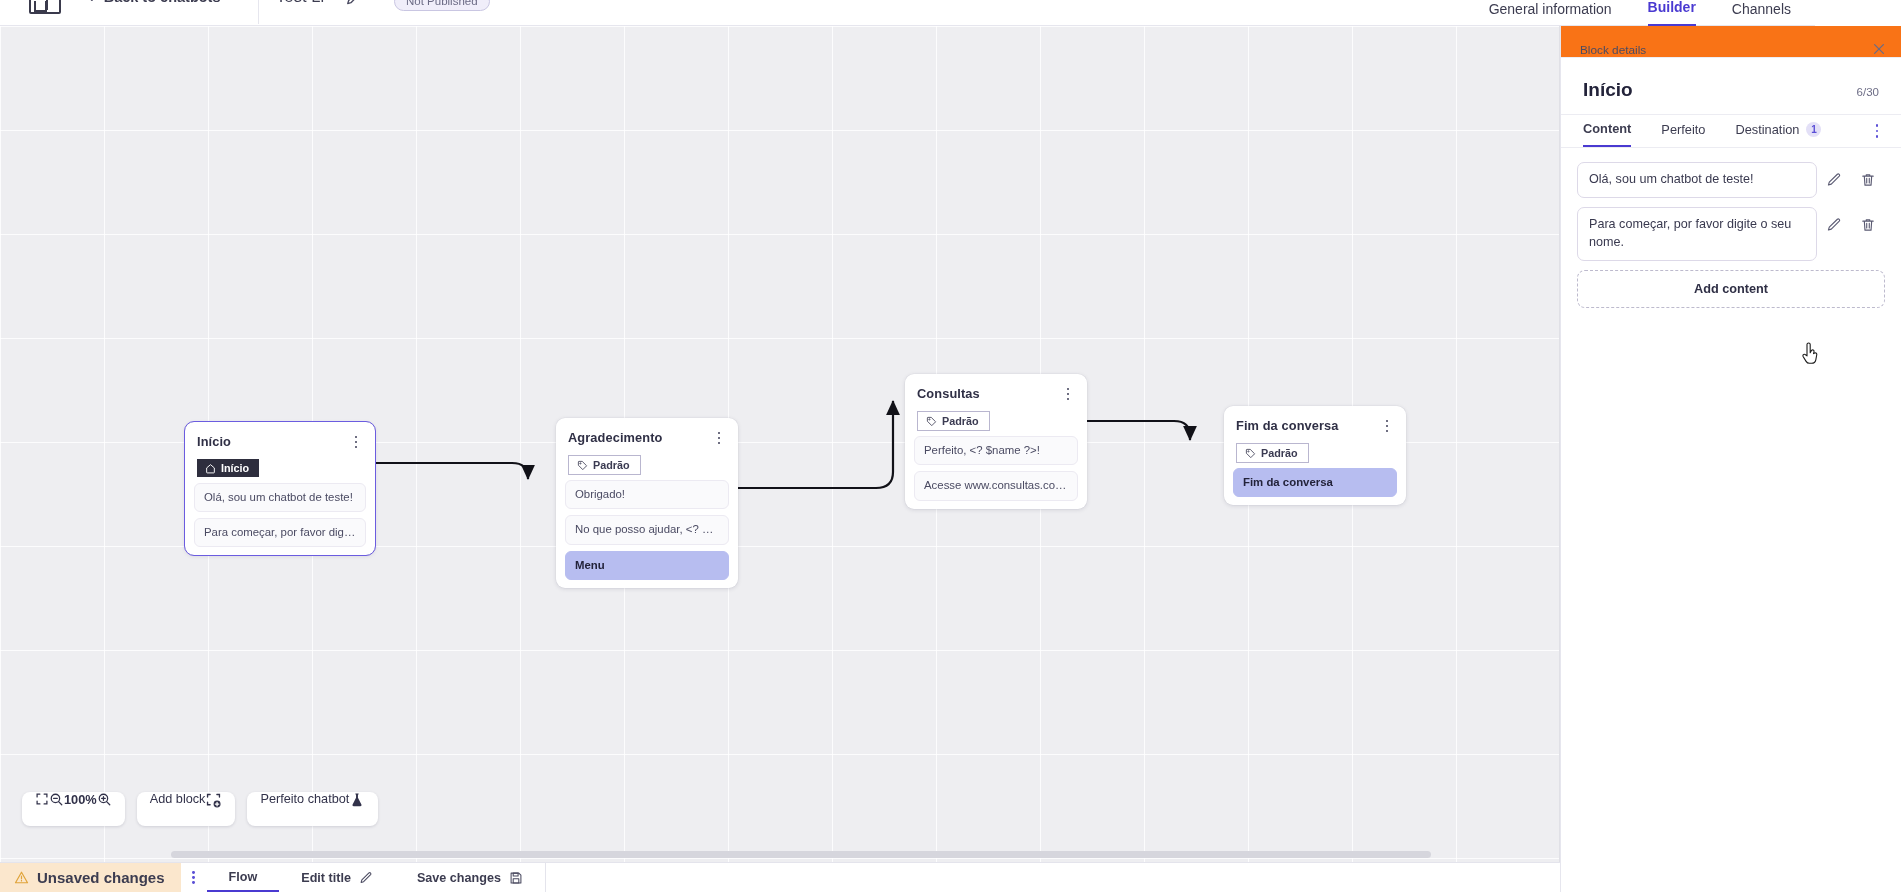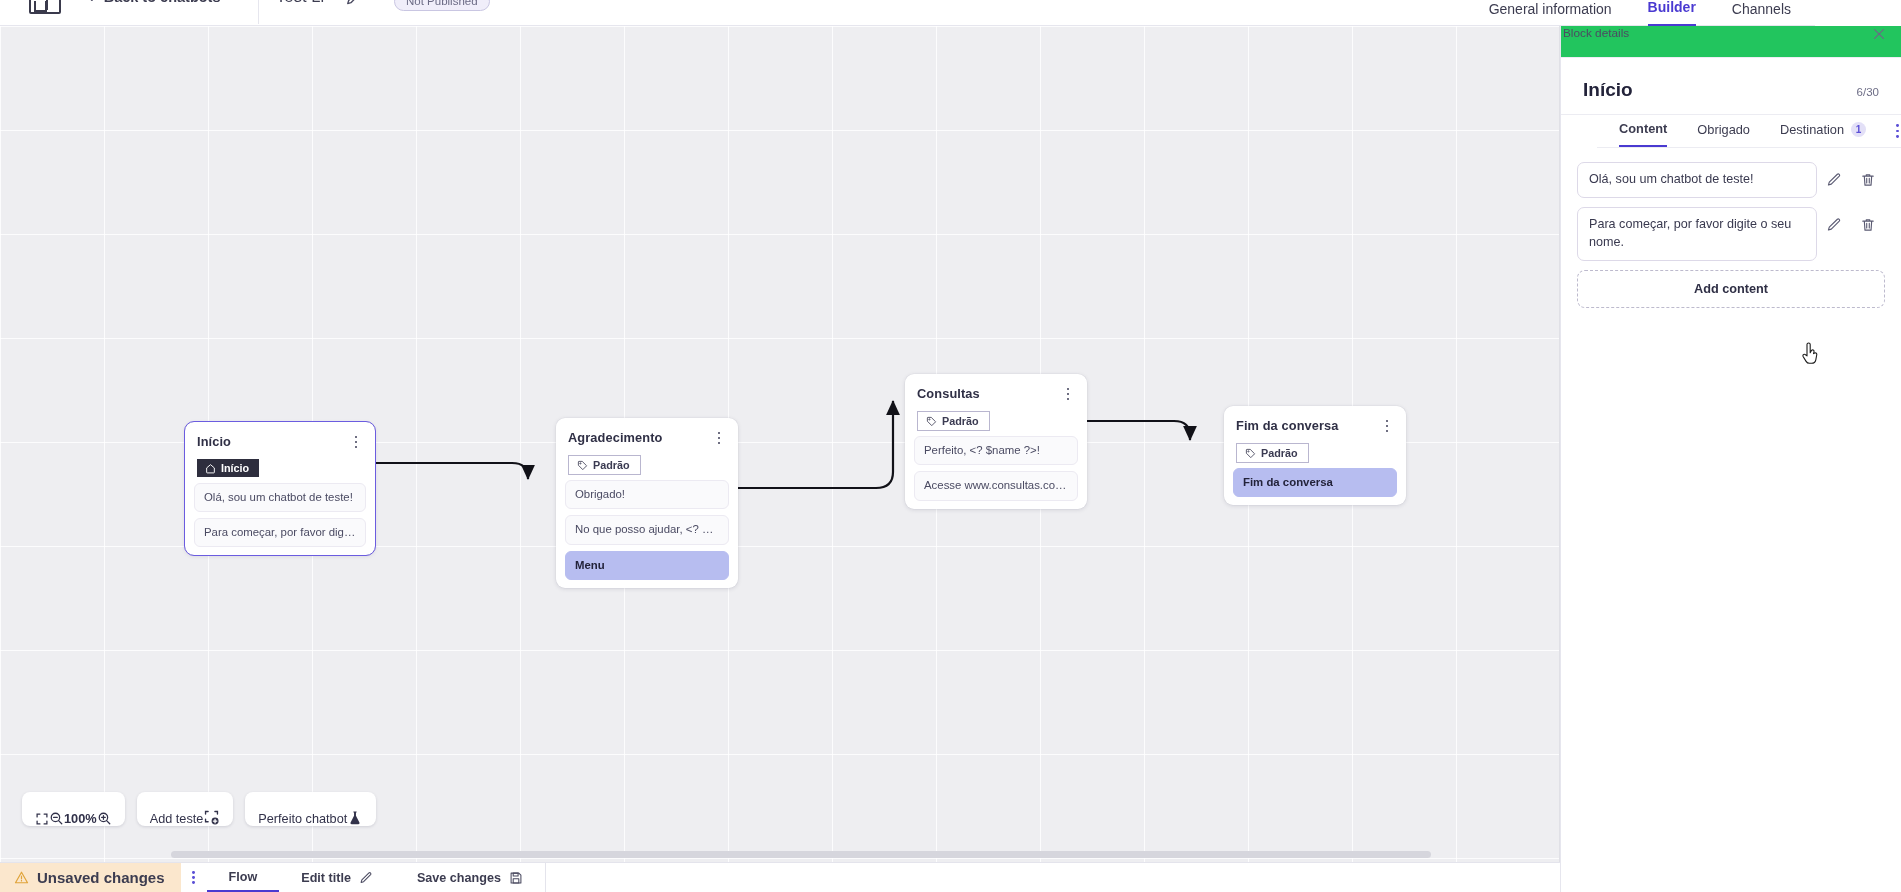--- a/index.html
+++ b/index.html
@@ -101,21 +101,21 @@
   .content-chip {
     background:#fafafc; border:1px solid #eceaf2; border-radius:6px;
     padding:6px 9px; font-size:11.4px; color:#4a4a62; line-height:1.35;
     white-space:nowrap; overflow:hidden; text-overflow:ellipsis;
   }
   .content-chip.hl { background:#b7bdf0; border-color:#b7bdf0; color:#23233a; font-weight:700; }
 
   
   .toolrow { position:absolute; left:22px; bottom:36px; display:flex; gap:12px; align-items:center; }
   .tool {
-    background:#fff; border-radius:8px; height:34px; display:flex; align-items:flex-end;
+    background:#fff; border-radius:8px; height:34px; display:flex; align-items:flex-start;
     gap:0; padding:0 13px; box-shadow:0 1px 3px rgba(40,40,70,.15);
     font-size:12.7px; color:#32324a; cursor:pointer; white-space:nowrap;
   }
   .tool svg { display:block; }
   .zoom-val { font-weight:600; font-size:12.8px; }
 
   
   .hscroll { position:absolute; left:0; bottom:2px; width:1560px; height:11px; }
   .hscroll-thumb {
     position:absolute; left:171px; top:2px; width:1260px; height:7px;
@@ -140,22 +140,22 @@
   }
   .bb-tab.active { color:#3c3c50; border-bottom:2.5px solid #4a3ad1; }
   .bb-sep { width:1px; background:#e4e4ec; margin:0; }
 
   
   .panel {
     position:absolute; right:0; top:26px; width:341px; height:866px;
     background:#fff; border-left:1px solid #e6e6ee; display:flex; flex-direction:column;
   }
   .panel-head {
-    height:32px; background:#22c55e; border-bottom:1px solid #ededf3;
-    display:flex; align-items:flex-start; justify-content:space-between; padding:0 14px 0 2px;
+    height:32px; background:#f97316; border-bottom:1px solid #ededf3;
+    display:flex; align-items:flex-end; justify-content:space-between; padding:0 14px 0 19px;
   }
   .panel-head-label { font-size:11.8px; color:#4b4b62; }
   .panel-close { width:16px; height:16px; cursor:pointer; }
   .panel-title-row {
     display:flex; align-items:baseline; justify-content:space-between;
     padding:21px 22px 13px 22px; border-bottom:1px solid #ececf2; margin:0 0 0 0;
   }
   .panel-title { font-size:19px; font-weight:600; color:#23233a; }
   .panel-count { font-size:11.5px; color:#6d6d86; }
   .marker-row {
@@ -164,21 +164,21 @@
   }
   .marker-label { font-size:13px; color:#8b8ba1; }
   .marker-right { display:flex; align-items:center; gap:8px; }
   .marker-chip {
     display:inline-flex; align-items:center; gap:6px; background:#2e2e3e; color:#fff;
     border-radius:13px; padding:4px 12px 4px 9px; font-size:11.6px; font-weight:700; cursor:pointer;
   }
   .marker-caret { color:#4b4b62; font-size:12px; cursor:pointer; }
   .panel-tabs {
     display:flex; align-items:center; padding:0 14px 0 22px;
-    border-bottom:1px solid #ececf2; position:relative;margin-left:36px;
+    border-bottom:1px solid #ececf2; position:relative;
   }
   .ptab {
     font-size:12.8px; color:#3c3c50; padding:6px 0 9px; margin-right:30px;
     cursor:pointer; display:flex; align-items:center; gap:7px; white-space:nowrap;
   }
   .ptab.active { font-weight:700; border-bottom:2.5px solid #4a3ad1; }
   .ptab-badge {
     background:#e3e0f7; color:#5b4fd6; border-radius:50%; width:15px; height:15px;
     display:inline-flex; align-items:center; justify-content:center; font-size:10px; font-weight:700;
   }
@@ -362,21 +362,21 @@
             <path d="M12.8 12.8 17 17M6.2 8.6h4.8"></path>
         </svg>
         <span class="zoom-val">100%</span>
         <svg width="15" height="15" viewBox="0 0 20 20" fill="none" stroke="#32324a" stroke-width="1.7" stroke-linecap="round">
           <circle cx="8.6" cy="8.6" r="5.6"></circle>
             <path d="M12.8 12.8 17 17M6.2 8.6h4.8M8.6 6.2v4.8"></path>
         </svg>
       </div>
 
       <div class="tool">
-        <span>Add teste</span>
+        <span>Add block</span>
         <svg width="17" height="17" viewBox="0 0 20 20" fill="none" stroke="#32324a" stroke-width="1.6" stroke-linecap="round">
           <path d="M3 6V3h3M14 3h3v3M3 12v3h3"></path>
           <circle cx="14.2" cy="14.2" r="4.1" fill="#32324a" stroke="none"></circle>
           <path d="M14.2 12.2v4M12.2 14.2h4" stroke="#fff" stroke-width="1.5"></path>
         </svg>
       </div>
 
       <div class="tool">
         <span>Perfeito chatbot</span>
         <svg width="16" height="16" viewBox="0 0 20 20" fill="#32324a">
@@ -437,21 +437,21 @@
       <span class="panel-title">Início</span>
       <span class="panel-count">6/30</span>
     </div>
 
 
     <div class="panel-tabs">
       <div class="ptab active">
         <span>Content</span>
       </div>
       <div class="ptab">
-        <span>Obrigado</span>
+        <span>Perfeito</span>
       </div>
       <div class="ptab">
         <span>Destination</span>
         <span class="ptab-badge">1</span>
       </div>
       <div class="ptabs-kebab">
           <i></i>
           <i></i>
           <i></i>
         </div>

